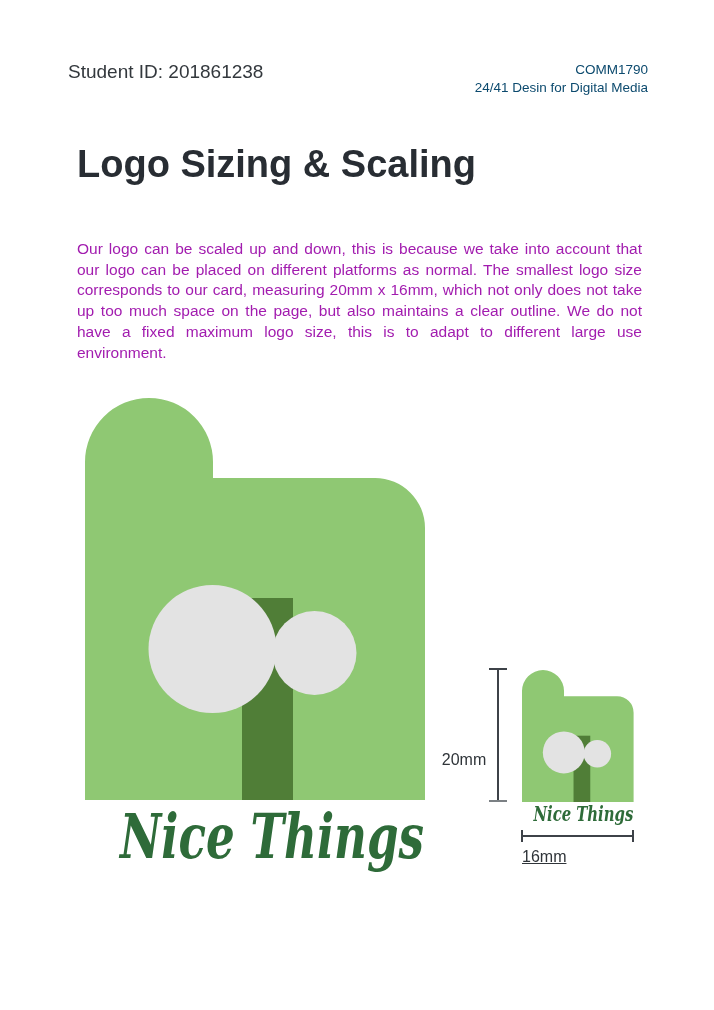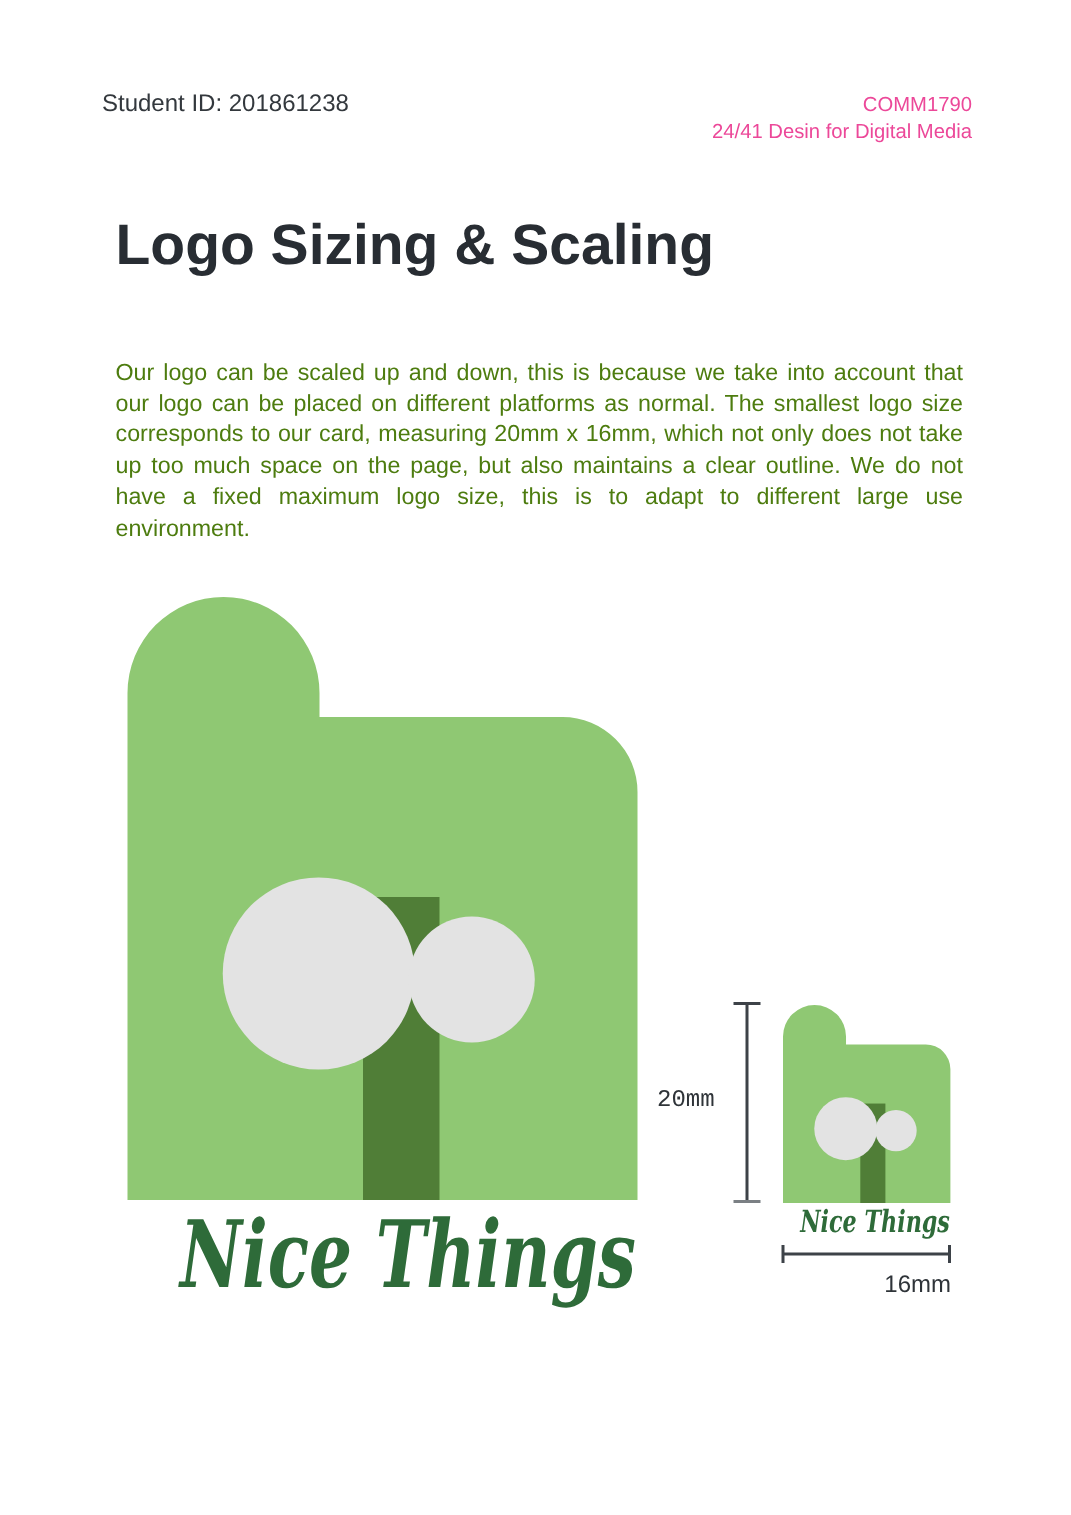--- a/index.html
+++ b/index.html
@@ -7,52 +7,52 @@
   .page {
     position:relative;
     width:714px; height:1010px;
     background:#ffffff;
     font-family:"Liberation Sans", sans-serif;
     color:#2f3439;
     overflow:hidden;
   }
   .header-left {
     position:absolute; left:68px; top:61px;
-    font-size:16px; color:#33383d; white-space:nowrap;
+    font-size:19px; color:#33383d; white-space:nowrap;
   }
   .header-right {
     position:absolute; right:66px; top:61px;
     text-align:right; font-size:13.5px; line-height:18px;
-    color:#ec4899;
+    color:#0c4a6e;
   }
   .doc-title {
     position:absolute; left:77px; top:148px;
     font-size:38px; line-height:33px; font-weight:700;
     color:#282d33; white-space:nowrap;
   }
   .body-text {
     position:absolute; left:77px; top:239px; width:565px;
     font-size:15.5px; line-height:20.7px;
-    text-align:justify; color:#4d7c0f;
+    text-align:justify; color:#a21caf;
   }
   .logo-svg { position:absolute; overflow:visible; }
   .logo-svg.big   { left:85px;  top:398px; }
   .logo-svg.small { left:522px; top:670px; }
 
   .dim { position:absolute; background:#3d4248; }
   .dim-vline     { left:497px; top:669px; width:2px;  height:133px; }
   .dim-vcap-top  { left:489px; top:668px; width:18px; height:2px; }
   .dim-vcap-bot  { left:489px; top:800px; width:18px; height:2px; background:#7b8084; }
   .dim-hline     { left:522px; top:835px; width:112px; height:2px; }
   .dim-hcap-left { left:521px; top:830px; width:2px;  height:12px; }
   .dim-hcap-right{ left:632px; top:830px; width:2px;  height:12px; }
 
   .dim-label { position:absolute; font-size:16px; color:#2f3439; }
-  .dim-label-height { left:438px; top:724px; width:52px; text-align:left;font-family:Liberation Mono, monospace; }
-  .dim-label-width  { left:522px; top:848px; width:112px; text-align:right; }
+  .dim-label-height { left:438px; top:751px; width:52px; text-align:center; }
+  .dim-label-width  { left:522px; top:848px; width:112px; text-align:left;text-decoration:underline; }
 
   .wordmark-text {
     font-family:"DejaVu Serif", serif;
     font-style:italic; font-weight:bold;
   }
 </style>
 </head>
 <body>
 
 <div class="page">

